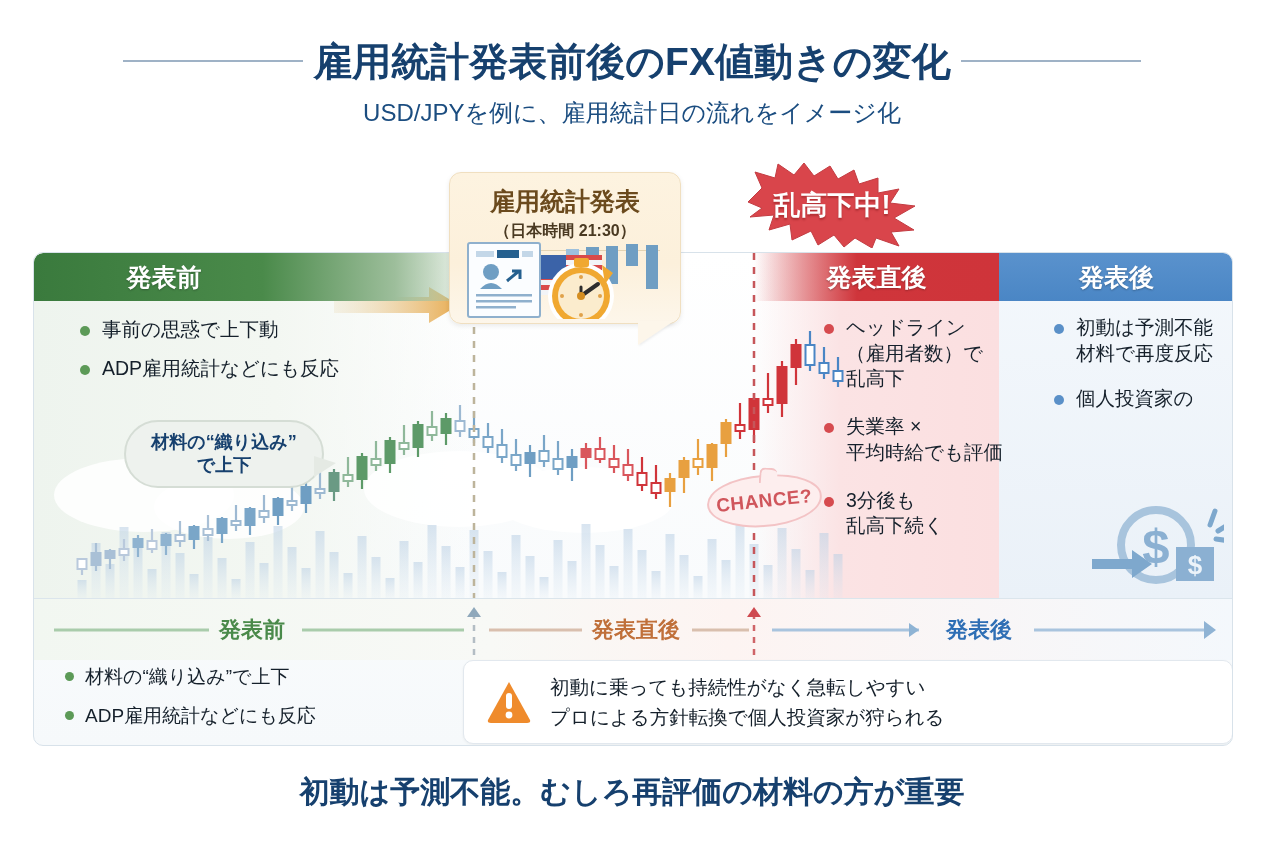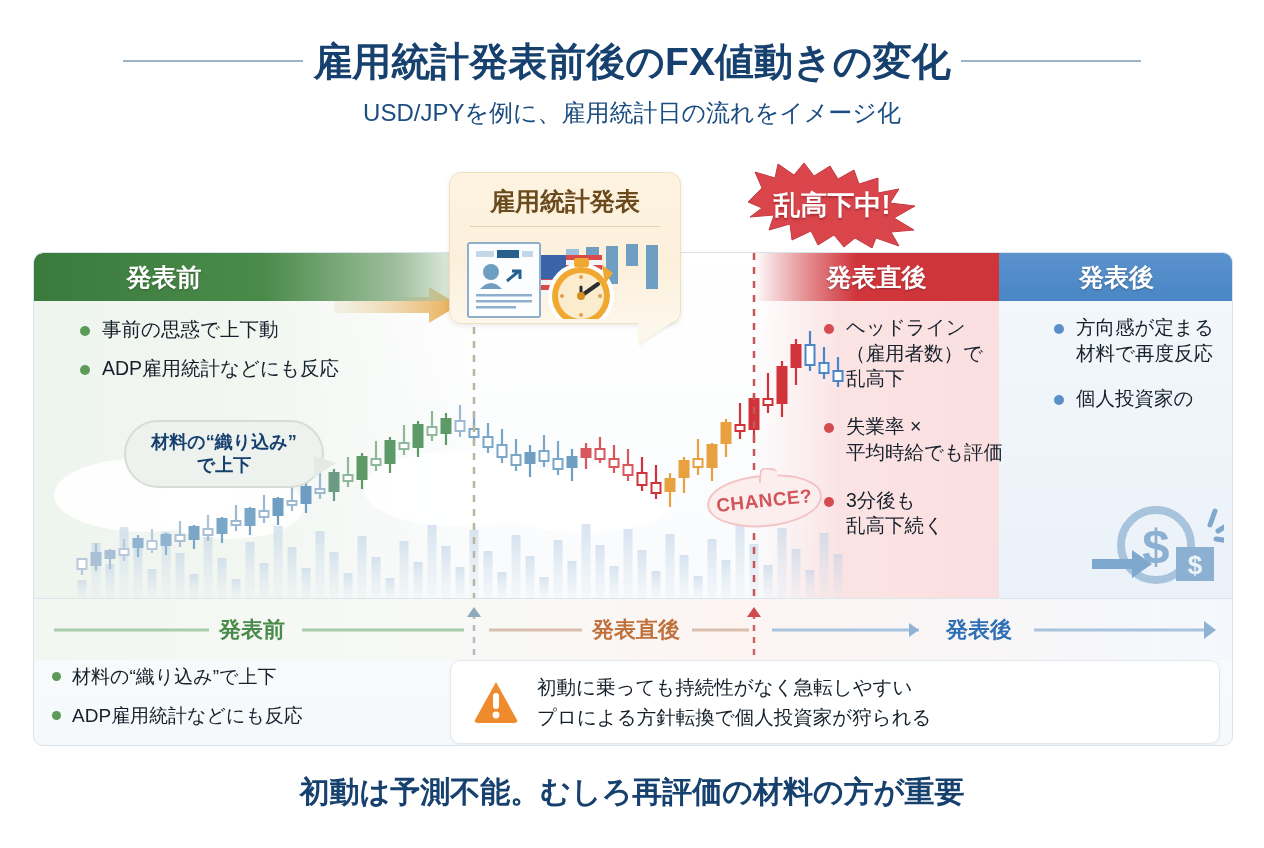--- a/index.html
+++ b/index.html
@@ -135,21 +135,21 @@
     border-top: 1px solid #dbe5ec;
     background: linear-gradient(90deg,#f2f7f1 0%,#f8f9f6 38%,#fdf4f2 58%,#f4f8fc 100%);
     display: flex; align-items: center;
   }
   .tl-label { font-size: 22px; font-weight: bold; white-space: nowrap; }
   #tl-l1 { color: #4a8a4a; position: absolute; left: 185px; }
   #tl-l2 { color: #c0703a; position: absolute; left: 558px; }
   #tl-l3 { color: #2f6fb5; position: absolute; left: 912px; }
 
   
-  #bottom-row { position: absolute; left: 4px; top: 407px; width: 1200px; height: 87px; }
+  #bottom-row { position: absolute; left: 17px; top: 407px; width: 1200px; height: 87px; }
   #bottom-left { position: absolute; left: 14px; top: 4px; width: 400px; }
   #bottom-left .bl-item {
     position: relative; padding-left: 20px; font-size: 19px; color: #15202b;
     margin-bottom: 13px; font-weight: 500;
   }
   #bottom-left .bl-item .dot {
     position: absolute; left: 0; top: 8px; width: 9px; height: 9px;
     border-radius: 50%; background: #5c9a57;
   }
   #warn-box {
@@ -197,20 +197,21 @@
 
 <div id="title-row">
   <div class="title-rule"></div>
   <div id="page-title">雇用統計発表前後のFX値動きの変化</div>
   <div class="title-rule"></div>
 </div>
 <div id="page-subtitle">USD/JPYを例に、雇用統計日の流れをイメージ化</div>
 
 <div id="announce-box">
   <div id="announce-title">雇用統計発表</div>
+  <div id="announce-sub">（日本時間 21:30）</div>
   <div id="announce-rule"></div>
   <svg width="232" height="78" viewBox="0 0 232 78" style="position:absolute;left:0;top:68px">
 
     <g>
       <rect x="116" y="8" width="13" height="9" fill="#9dc0dd"></rect>
       <rect x="136" y="6" width="13" height="12" fill="#6f9ec3"></rect>
       <rect x="156" y="5" width="12" height="38" fill="#6f9ec3"></rect>
       <rect x="176" y="3" width="12" height="22" fill="#6f9ec3"></rect>
       <rect x="196" y="4" width="12" height="44" fill="#6f9ec3"></rect>
     </g>
@@ -490,21 +491,21 @@
       <li>
           <span class="dot"></span>
         <span class="sub">3分後も</span>
         <span class="sub">乱高下続く</span>
         </li>
     </ul>
 
     <ul class="bullets" id="list-after">
       <li>
           <span class="dot"></span>
-        <span class="sub">方向感が定まる</span>
+        <span class="sub">初動は予測不能</span>
         <span class="sub">材料で再度反応</span>
         </li>
       <li>
           <span class="dot"></span>
         <span class="sub">個人投資家の</span>
         </li>
     </ul>
 
     <div id="bubble-orikomi">
       <div>

